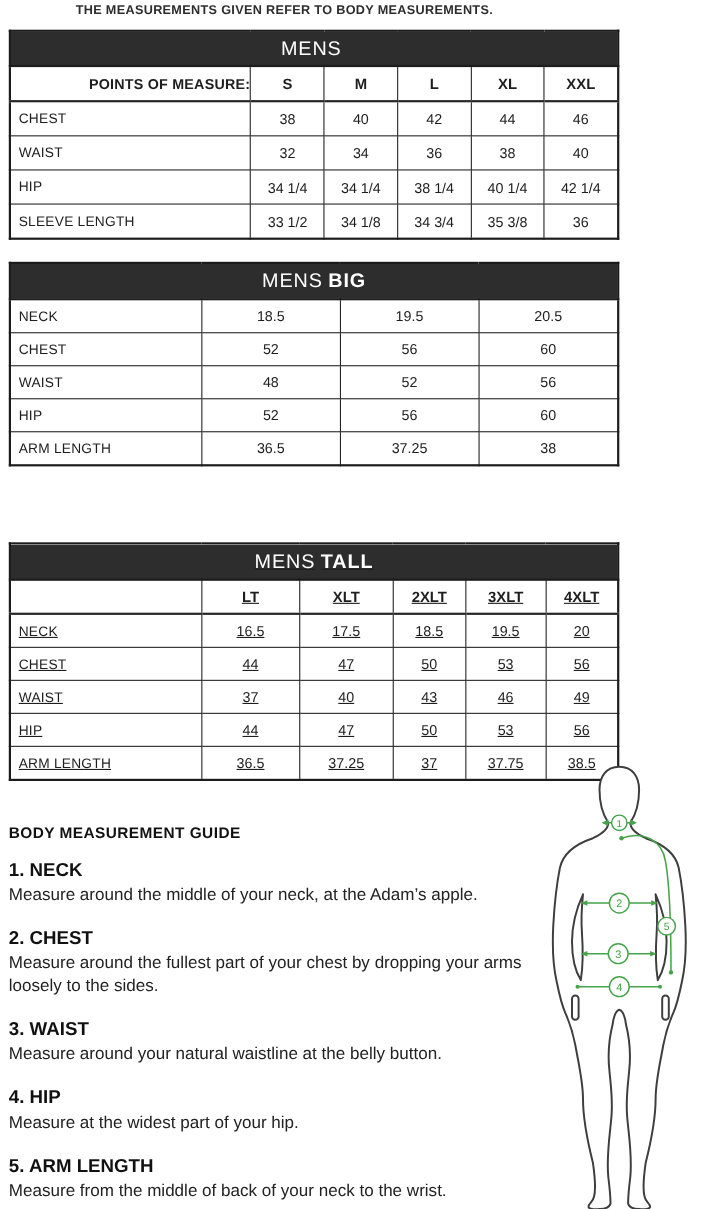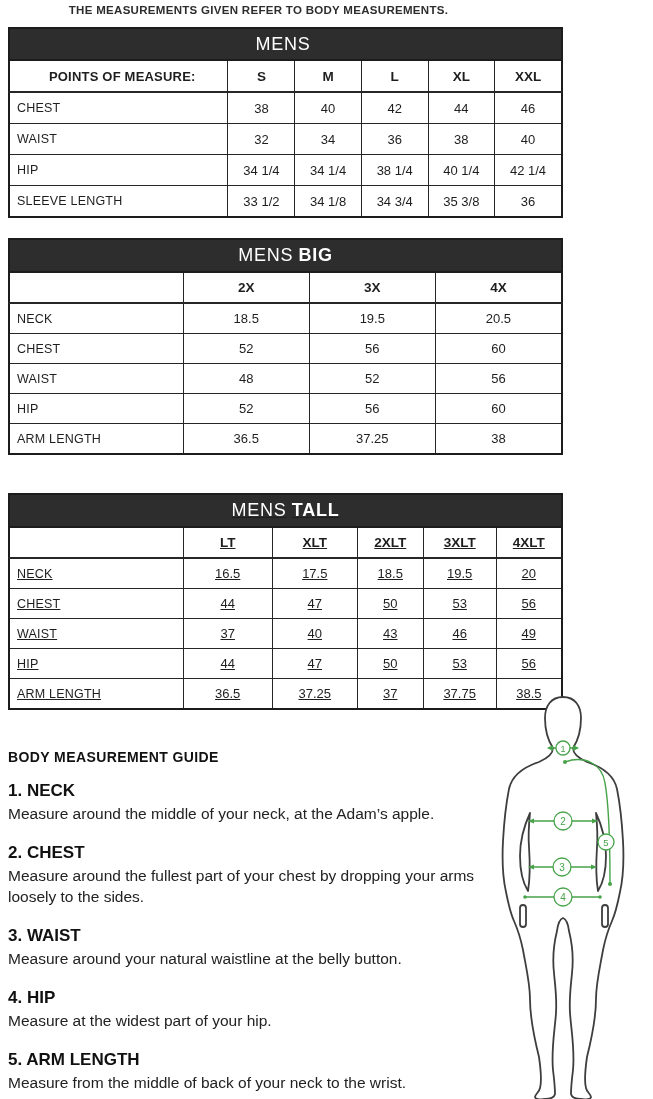--- a/index.html
+++ b/index.html
@@ -12,21 +12,21 @@
   table.size-table tr.bar th{background:#2d2d2d;color:#fff;font-size:18px;font-weight:400;
         letter-spacing:.8px;height:31px;text-align:center;border:2px solid #1c1c1c;padding:0;}
   table.size-table tr.bar .b{font-weight:700;margin-left:5px;}
   table.size-table td,table.size-table th{border:1px solid #262626;height:29px;padding:0;
         vertical-align:middle;overflow:hidden;white-space:nowrap;}
   table.size-table tbody th{ text-align:left;font-weight:400;font-size:12.5px;
         padding-left:7px;letter-spacing:.2px;}
   table.size-table tbody td{text-align:center;font-size:13px;}
   table.size-table tr.hdr th,table.size-table tr.hdr td{font-weight:700;font-size:13.5px;
         text-align:center;border-bottom-width:2px;}
-  table.size-table tr.hdr th{text-align:center;font-size:13px;}
+  table.size-table tr.hdr th{text-align:right;font-size:13px;}
   #t1{top:27px;} #t1 td,#t1 th{height:30px;}
   #t2{top:238px;}
   #t3{top:493px;text-decoration:underline;}
   .guide{position:absolute;left:8px;top:748px;width:468px;}
   .g-heading{font-size:14px;font-weight:700;letter-spacing:.4px;line-height:18px;
         margin:0 0 13px 0;color:#111;}
   .g-item{margin:0 0 17px 0;}
   .g-title{font-size:17px;font-weight:700;line-height:24px;color:#111;}
   .g-text{font-size:15.5px;line-height:21px;color:#222;}
   .figure-wrap{position:absolute;left:483px;top:690px;width:170px;height:409px;}
@@ -102,26 +102,20 @@
         <col style="width:22.8%">
         <col style="width:22.8%">
         <col style="width:22.9%">
     </colgroup>
     <thead>
       <tr class="bar">
         <th colspan="4"><span>MENS</span><span class="b">BIG</span></th>
       </tr>
     </thead>
     <tbody>
-        <tr class="hdr">
-          <th></th>
-          <td>2X</td>
-          <td>3X</td>
-          <td>4X</td>
-        </tr>
         <tr>
           <th>NECK</th>
           <td>18.5</td>
           <td>19.5</td>
           <td>20.5</td>
         </tr>
         <tr>
           <th>CHEST</th>
           <td>52</td>
           <td>56</td>

